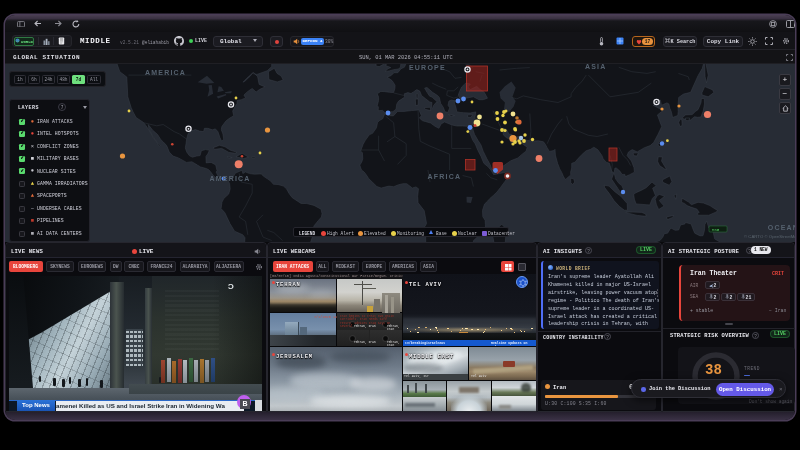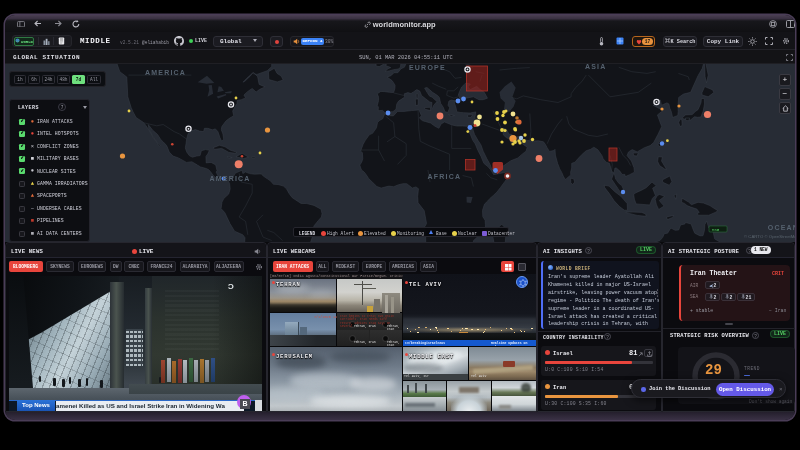--- a/index.html
+++ b/index.html
@@ -40,23 +40,20 @@
     <svg class="abs" style="left:29px;top:5px" width="8" height="7" viewBox="0 0 8 7">
         <path d="M7 3.5 H1.2 M3.6 1 L1 3.5 L3.6 6" fill="none" stroke="#b8b8c0" stroke-width="1.1"></path>
       </svg>
     <svg class="abs" style="left:49px;top:5px" width="8" height="7" viewBox="0 0 8 7">
         <path d="M1 3.5 H6.8 M4.4 1 L7 3.5 L4.4 6" fill="none" stroke="#8a8a92" stroke-width="1.1"></path>
       </svg>
     <svg class="abs" style="left:67px;top:4.5px" width="8" height="8" viewBox="0 0 8 8">
         <path d="M6.8 4 A2.9 2.9 0 1 1 5.5 1.6" fill="none" stroke="#b8b8c0" stroke-width="1.1"></path>
         <path d="M5 0 L6.6 1.8 L4.4 2.4 Z" fill="#b8b8c0"></path>
       </svg>
-    <div class="url"><svg width="7" height="7" viewBox="0 0 10 10" style="vertical-align:-1px;margin-right:1.5px">
-          <path d="M4 6 L6 4 M3 5 L1.8 6.2 a1.8 1.8 0 0 0 2.5 2.5 L5.5 7.5 M5 3 L6.2 1.8 a1.8 1.8 0 0 1 2.5 2.5 L7.5 5.5" fill="none" stroke="#c8c8d0" stroke-width="1"></path>
-        </svg>worldmonitor.app</div>
     <svg class="abs" style="left:764px;top:4.5px" width="8" height="8" viewBox="0 0 8 8">
         <circle cx="4" cy="4" r="3.4" fill="none" stroke="#9a9aa2" stroke-width="0.9"></circle>
         <rect x="2.4" y="2.4" width="3.2" height="3.2" fill="none" stroke="#9a9aa2" stroke-width="0.9"></rect>
       </svg>
     <svg class="abs" style="left:781px;top:4.5px" width="9" height="8" viewBox="0 0 9 8">
         <rect x="0.5" y="0.5" width="8" height="7" rx="1" fill="none" stroke="#9a9aa2" stroke-width="1"></rect>
         <line x1="4.5" y1="0.5" x2="4.5" y2="7.5" stroke="#9a9aa2" stroke-width="1"></line>
       </svg>
   </div>
   <div class="toolbar" id="toolbar">
@@ -649,36 +646,20 @@
 airstrike, leaving power vacuum atop
 regime - Politico The death of Iran's
 supreme leader in a coordinated US-
 Israel attack has created a critical
 leadership crisis in Tehran, with</div>
         <div class="abs" style="left:113.5px;top:28px;width:1.5px;height:1.5px;background:#55555e;border-radius:50%;box-shadow:0 3px 0 #55555e,0 6px 0 #55555e"></div>
       </div>
       <div class="abs" style="left:0;top:88px;width:125px;height:1px;background:#222229"></div>
       <div class="abs" style="left:5px;top:91.5px;color:#e8e8ee;font-size:5px;font-weight:bold;letter-spacing:0.2px">COUNTRY INSTABILITY</div>
       <span class="qm" style="left:66px;top:90px">?</span>
-      <div class="abs" style="left:3px;top:103px;width:115px;height:30px;background:#16161b;border-radius:3px">
-        <span class="abs" style="left:4px;top:4px;width:5px;height:5px;border-radius:50%;background:#e8453c"></span>
-        <span class="abs" style="left:12px;top:3.5px;color:#e8e8ee;font-size:5.5px;font-weight:bold">Israel</span>
-        <span class="abs" style="left:88px;top:2.5px;color:#f0f0f4;font-size:7px;font-weight:bold">81</span>
-        <svg class="abs" style="left:97px;top:5.5px" width="5" height="5" viewBox="0 0 6 6">
-            <path d="M1 5 L5 1 M2.2 1 H5 V3.8" fill="none" stroke="#8a8a94" stroke-width="0.9"></path>
-          </svg>
-        <span class="abs" style="left:103px;top:3px;width:9px;height:8px;border:1px solid #3a3a42;border-radius:2px">
-            <svg width="5" height="6" viewBox="0 0 6 7" style="position:absolute;left:1.6px;top:0.8px">
-              <path d="M3 4.5 V0.8 M1.6 2 L3 0.6 L4.4 2 M0.8 4 V6.2 H5.2 V4" fill="none" stroke="#9a9aa4" stroke-width="0.8"></path>
-            </svg>
-          </span>
-        <div class="abs" style="left:4px;top:15px;width:108px;height:2.5px;background:#33333a;border-radius:1px"></div>
-        <div class="abs" style="left:4px;top:15px;width:87px;height:2.5px;background:#e8453c;border-radius:1px"></div>
-        <span class="abs" style="left:4px;top:21px;color:#84848e;font-size:4.8px;letter-spacing:0.2px">U:0  C:100  S:10  I:54</span>
-      </div>
       <div class="abs" style="left:3px;top:137px;width:115px;height:30px;background:#16161b;border-radius:3px">
         <span class="abs" style="left:4px;top:4px;width:5px;height:5px;border-radius:50%;background:#e9953f"></span>
         <span class="abs" style="left:12px;top:3.5px;color:#e8e8ee;font-size:5.5px;font-weight:bold">Iran</span>
         <span class="abs" style="left:88px;top:2.5px;color:#f0f0f4;font-size:7px;font-weight:bold">68</span>
         <div class="abs" style="left:4px;top:15px;width:108px;height:2.5px;background:#33333a;border-radius:1px"></div>
         <div class="abs" style="left:4px;top:15px;width:73px;height:2.5px;background:#e9953f;border-radius:1px"></div>
         <span class="abs" style="left:4px;top:21px;color:#84848e;font-size:4.8px;letter-spacing:0.2px">U:30  C:100  S:35  I:60</span>
       </div>
     </div>
 
@@ -713,21 +694,21 @@
       <div class="abs" style="left:62px;top:80px;width:8px;height:2px;border-radius:1px;background:#44444c"></div>
       <div class="abs" style="left:0;top:85px;width:133px;height:1px;background:#222229"></div>
       <div class="abs" style="left:7px;top:89.5px;color:#e8e8ee;font-size:5.4px;font-weight:bold;letter-spacing:0.2px">STRATEGIC RISK OVERVIEW</div>
       <span class="qm" style="left:89px;top:88.5px">?</span>
       <div class="live-badge" style="right:4px;top:87px">LIVE</div>
       <div class="abs" style="left:15px;top:104px;width:117px;height:57px;background:#131318;border-radius:4px;overflow:hidden">
         <svg class="abs" style="left:12px;top:3px" width="52" height="52" viewBox="0 0 52 52">
           <circle cx="26" cy="26" r="21" fill="none" stroke="#2b2b32" stroke-width="5.5"></circle>
           <path d="M6.8 33 A21 21 0 0 0 14 42.5" fill="none" stroke="#e9953f" stroke-width="5.5" stroke-linecap="round"></path>
         </svg>
-        <div class="abs" style="left:27px;top:16px;color:#e9953f;font-size:14px;line-height:14px;font-weight:bold;font-family:'Liberation Mono',monospace">29</div>
+        <div class="abs" style="left:27px;top:16px;color:#e9953f;font-size:14px;line-height:14px;font-weight:bold;font-family:'Liberation Mono',monospace">38</div>
         <div class="abs" style="left:66px;top:19px;color:#6e6e78;font-size:4.5px;letter-spacing:0.5px">TREND</div>
         <div class="abs" style="left:66px;top:27.5px;width:6px;height:1.5px;background:#4a6ad8;border-radius:1px"></div>
       </div>
       <div class="abs" style="left:86px;top:156px;color:#55555e;font-size:4.5px">Don't show again</div>
     </div>
 
     <div class="abs" style="left:626px;top:137px;width:155px;height:19px;background:#1a1a1f;border:1px solid #2e2e36;border-radius:9.5px;box-shadow:0 2px 8px rgba(0,0,0,0.6);z-index:5">
       <span class="abs" style="left:9px;top:7px;width:4.5px;height:4.5px;border-radius:50%;background:#5b67e8"></span>
       <span class="abs" style="left:17px;top:6px;color:#e8e8ee;font-size:5.4px;font-weight:bold">Join the Discussion</span>
       <span class="abs" style="left:84px;top:2.5px;width:58px;height:13.5px;background:#6459e8;border-radius:7px;color:#fff;font-size:5.8px;font-weight:bold;line-height:13.5px;text-align:center">Open Discussion</span>

